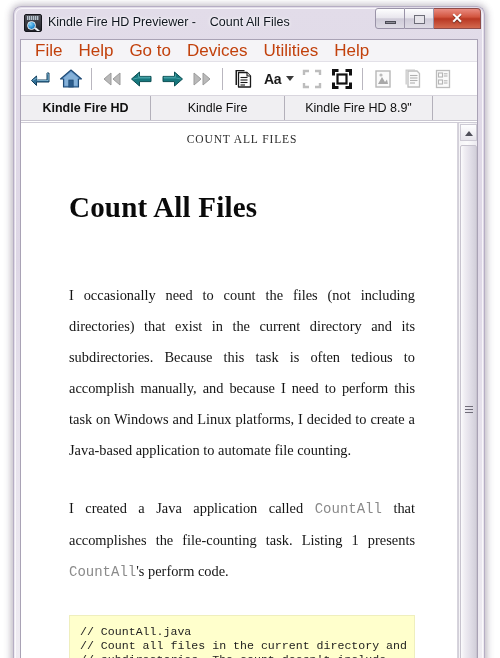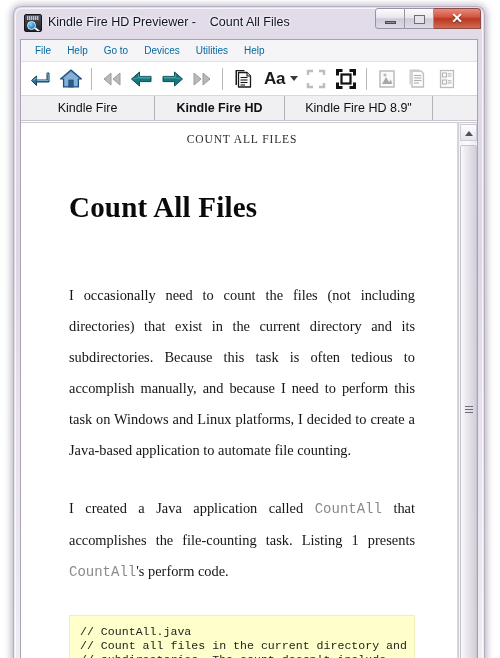--- a/index.html
+++ b/index.html
@@ -171,22 +171,22 @@
   .menubar {
     height: 22px;
     background: #f5f4f7;
     display: flex;
     align-items: center;
     padding-left: 6px;
     border-bottom: 1px solid #e3e1e8;
     box-sizing: border-box;
   }
   .menu-item {
-    font-size: 10px;
-    color: #0369a1;
+    font-size: 17px;
+    color: #c2410c;
     padding: 2px 8px;
     cursor: default;
     white-space: nowrap;
   }
 
   
   .toolbar {
     height: 34px;
     background: #ffffff;
     display: flex;
@@ -210,21 +210,21 @@
     margin: 0 5px;
   }
   .aa-btn {
     display: flex;
     align-items: center;
     height: 28px;
     padding: 0 3px 0 6px;
     gap: 5px;
   }
   .aa-text {
-    font-size: 17px;
+    font-size: 14px;
     font-weight: bold;
     color: #1a1a1a;
     font-family: "Liberation Sans", sans-serif;
     letter-spacing: -0.3px;
   }
   .caret-down {
     width: 0; height: 0;
     border-left: 4.5px solid transparent;
     border-right: 4.5px solid transparent;
     border-top: 5px solid #3a3a3a;
@@ -534,22 +534,22 @@
               <line x1="11.8" y1="8" x2="15.5" y2="8"></line>
               <line x1="11.8" y1="12.8" x2="15.5" y2="12.8"></line>
               <line x1="11.8" y1="15" x2="15.5" y2="15"></line>
             </g>
           </svg>
         </div>
 
       </div>
 
       <div class="tabbar">
+        <div class="tab t1">Kindle Fire HD</div>
         <div class="tab t0">Kindle Fire</div>
-        <div class="tab t1">Kindle Fire HD</div>
         <div class="tab t2">Kindle Fire HD 8.9"</div>
         <div class="tab spacer"></div>
       </div>
 
       <div class="doc-wrap">
         <div class="doc-page">
           <div class="doc-inner">
             <div class="running-head">COUNT ALL FILES</div>
             <div class="doc-h1">Count All Files</div>
             <p class="doc-p">I occasionally need to count the files (not including directories) that exist in the current directory and its subdirectories. Because this task is often tedious to accomplish manually, and because I need to perform this task on Windows and Linux platforms, I decided to create a Java-based application to automate file counting.</p>

